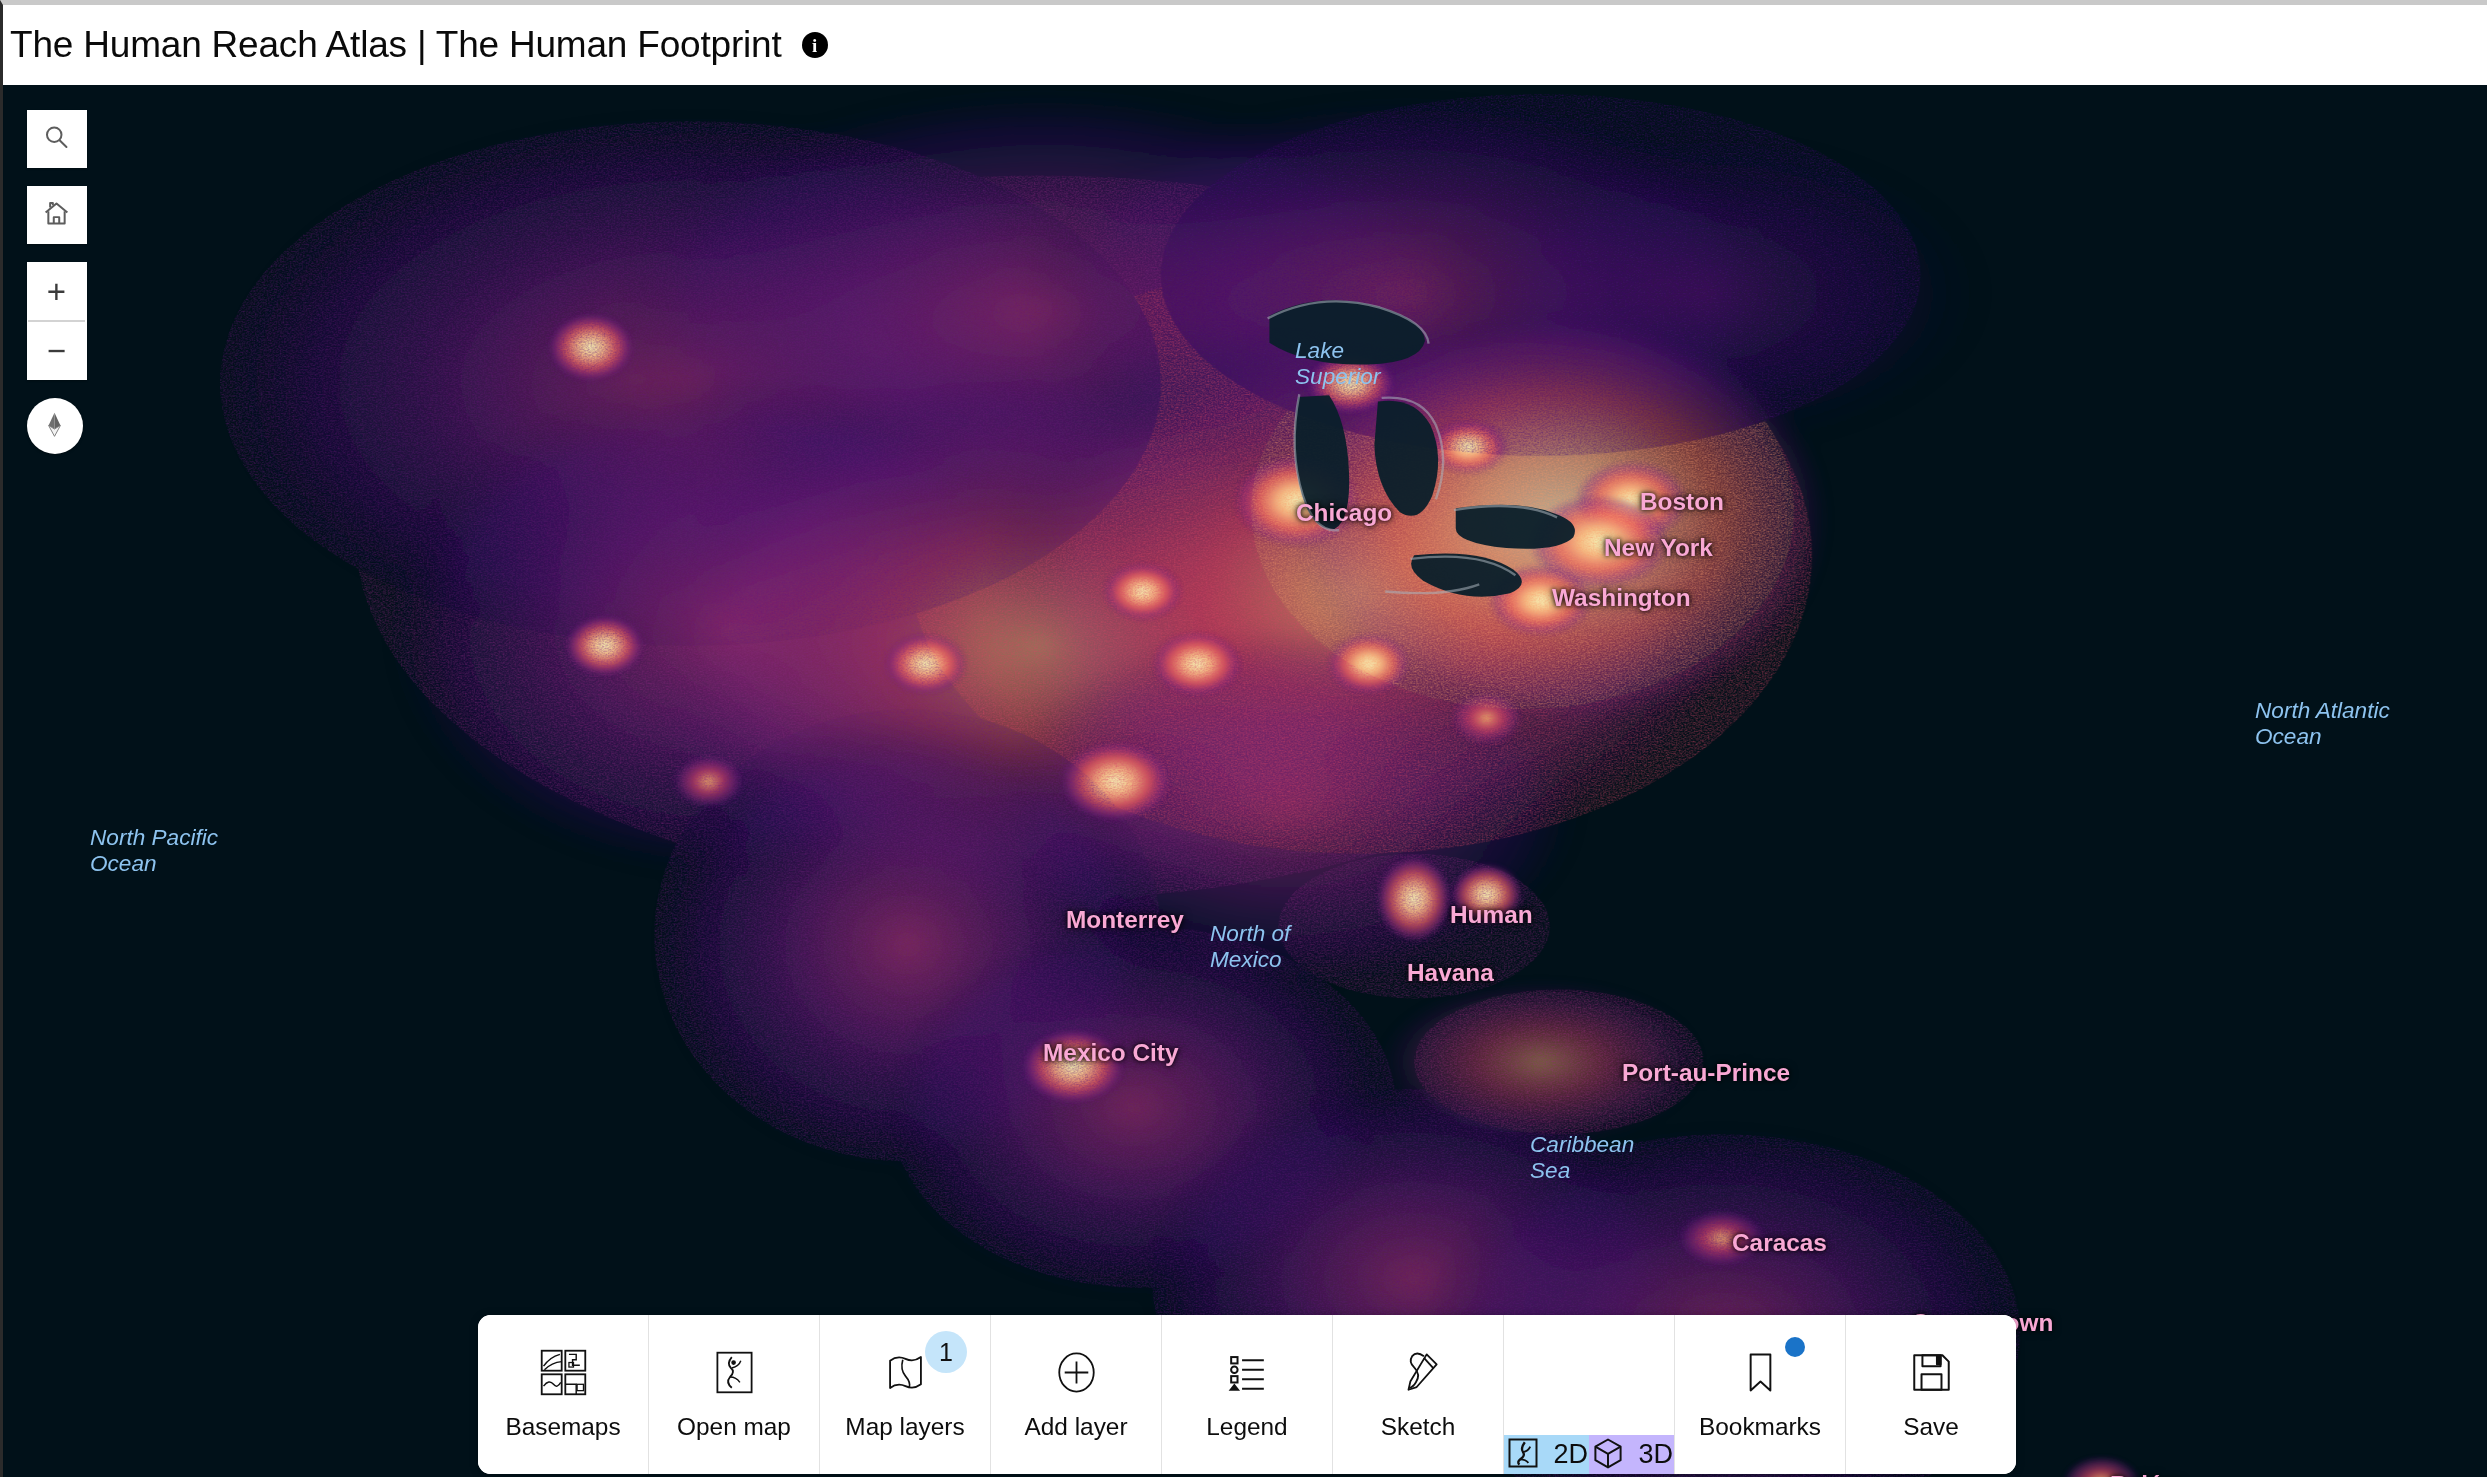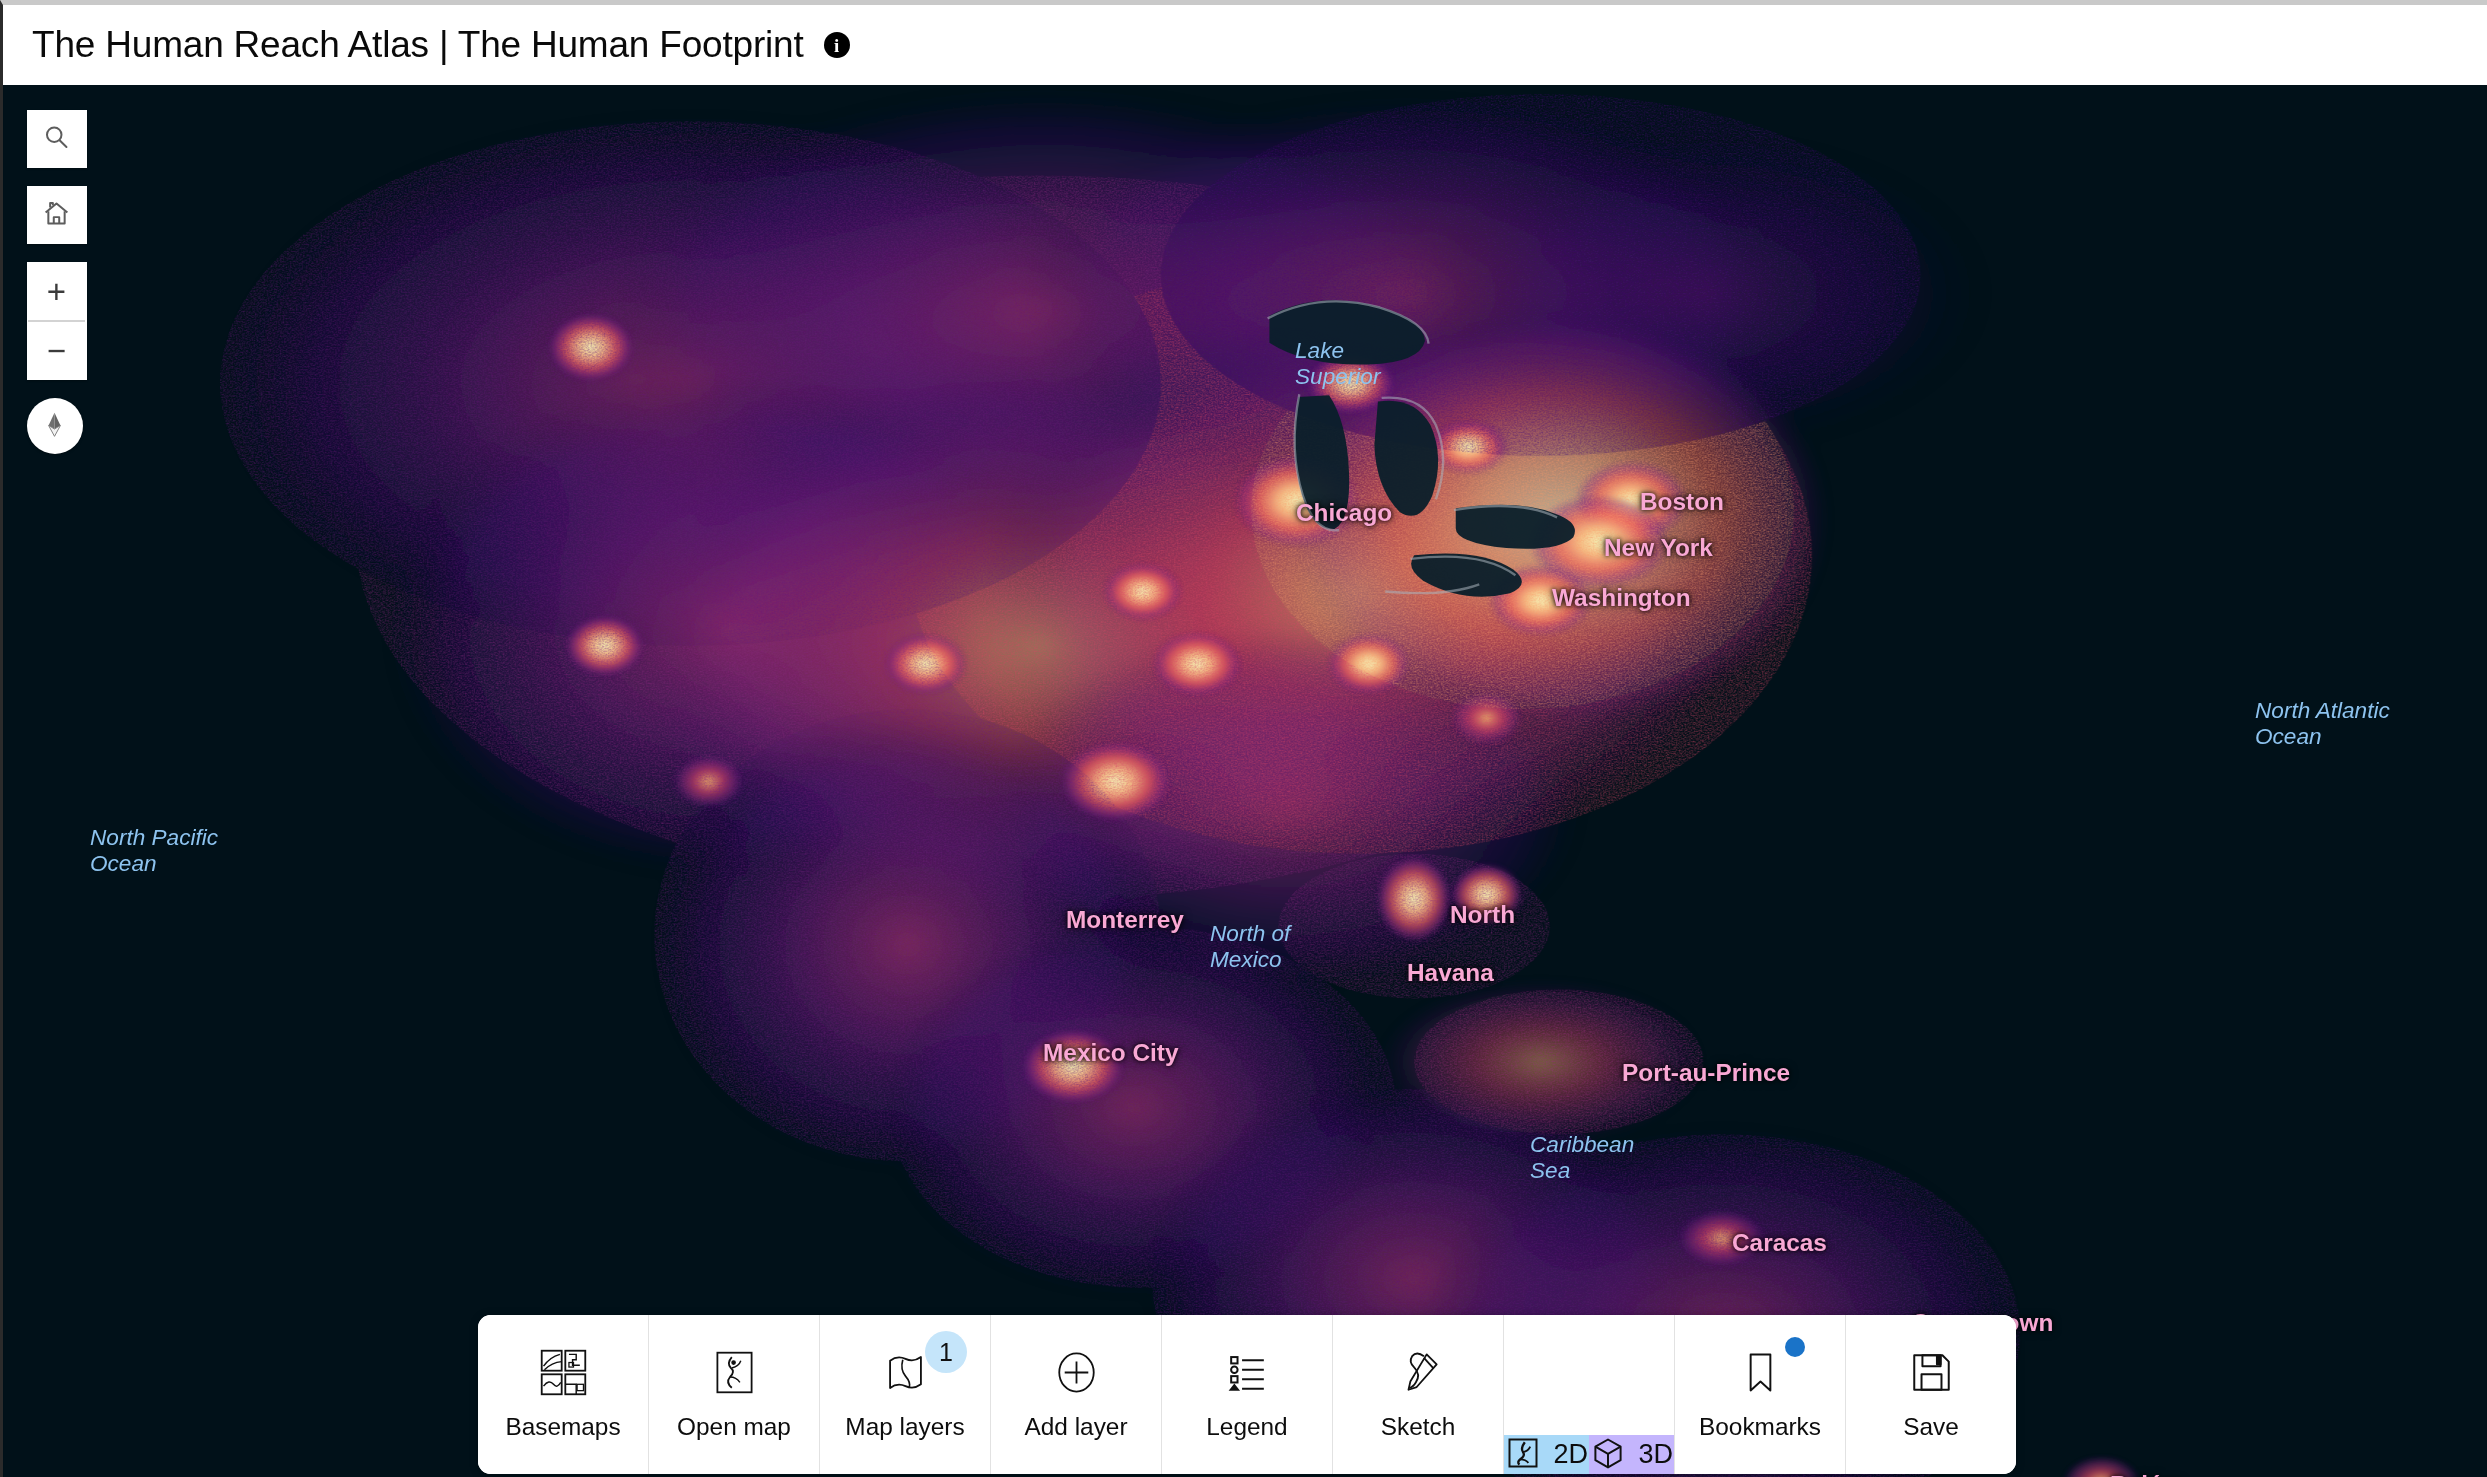--- a/index.html
+++ b/index.html
@@ -17,21 +17,21 @@
     background: #011018;
     overflow: hidden;
   }
 
   
   .header {
     position: absolute; top: 0; left: 0;
     width: 2484px; height: 80px;
     background: #ffffff;
     display: flex; align-items: center;
-    padding-left: 29px;
+    padding-left: 7px;
     z-index: 40;
   }
   .header-title {
     font-size: 37px;
     font-weight: 400;
     color: #0a0a0a;
     letter-spacing: -0.2px;
     white-space: nowrap;
     font-family: "Liberation Sans", sans-serif;
   }
@@ -337,21 +337,21 @@
         <path d="M1556,524 q78,-10 116,18"></path>
         <path d="M1528,560 q66,6 104,-8"></path>
       </g>
     </svg>
 
     <div class="map-label label-city" style="left:1293px;top:414px">Chicago</div>
     <div class="map-label label-city" style="left:1637px;top:403px">Boston</div>
     <div class="map-label label-city" style="left:1601px;top:449px">New York</div>
     <div class="map-label label-city" style="left:1549px;top:499px">Washington</div>
     <div class="map-label label-city" style="left:1063px;top:821px">Monterrey</div>
-    <div class="map-label label-city" style="left:1447px;top:816px">North</div>
+    <div class="map-label label-city" style="left:1447px;top:816px">Human</div>
     <div class="map-label label-city" style="left:1404px;top:874px">Havana</div>
     <div class="map-label label-city" style="left:1040px;top:954px">Mexico City</div>
     <div class="map-label label-city" style="left:1619px;top:974px">Port-au-Prince</div>
     <div class="map-label label-city" style="left:1729px;top:1144px">Caracas</div>
     <div class="map-label label-city" style="left:1908px;top:1224px">Georgetown</div>
     <div class="map-label label-city" style="left:2107px;top:1386px">Belém</div>
 
     <div class="map-label label-water" style="left:1292px;top:253px">
       <div>Lake</div>
       <div>Superior</div>

